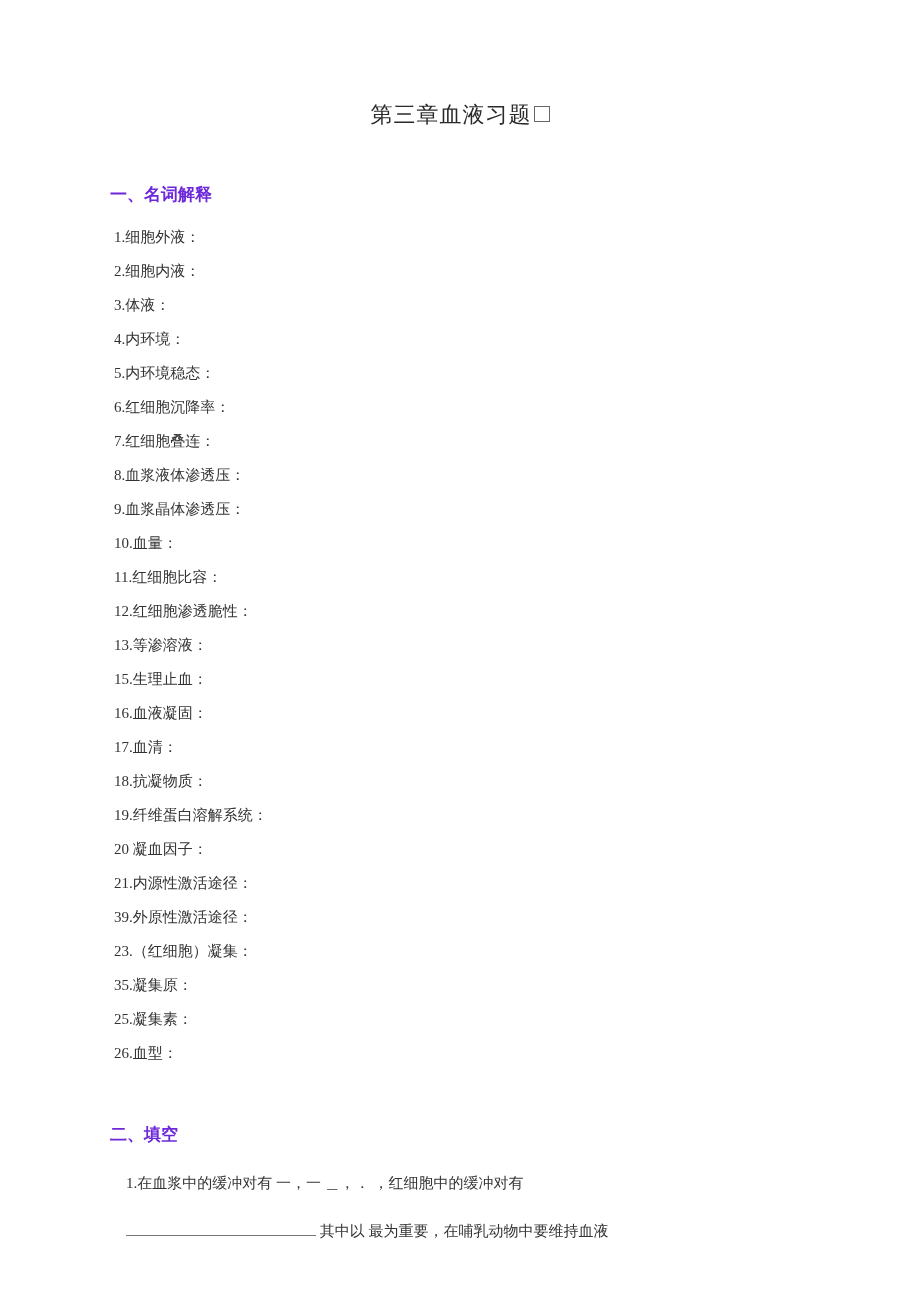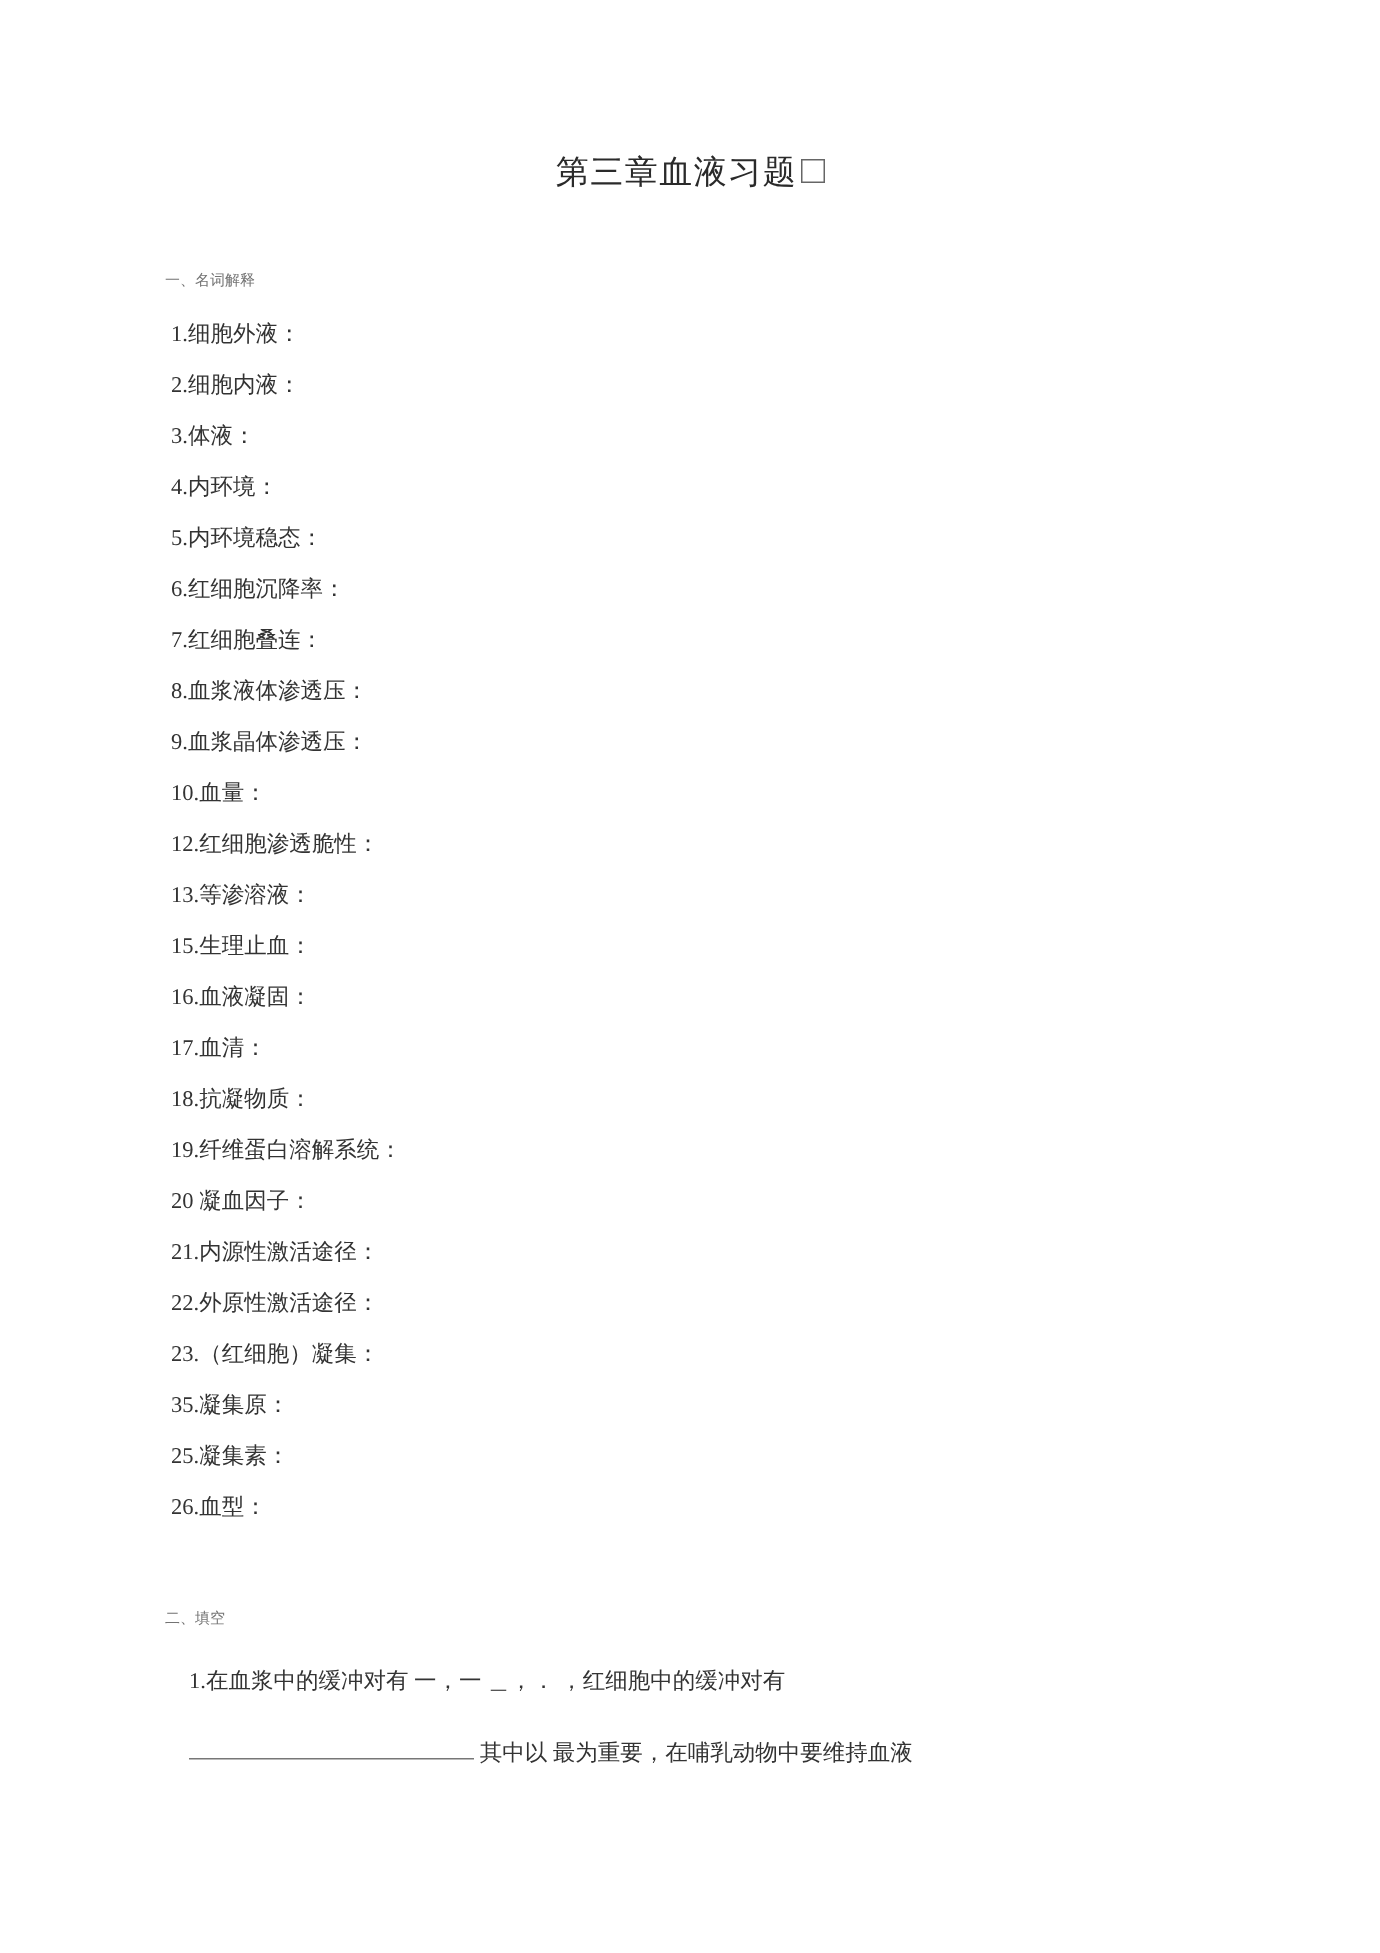--- a/index.html
+++ b/index.html
@@ -27,24 +27,25 @@
     display: inline-block;
     width: 14px;
     height: 14px;
     border: 1px solid #666;
     vertical-align: middle;
     margin-left: 2px;
     position: relative;
     top: -2px;
   }
   .section-heading {
-    font-size: 10px;
-    color: #737373;
+    font-size: 17px;
+    color: #6d28d9;
     margin: 0 0 10px 0;
     line-height: 2;
+    font-weight: bold;
   }
   .item {
     font-size: 15px;
     color: #333;
     line-height: 2;
     margin: 4px;
   }
   .spacer {
     height: 46px;
   }
@@ -76,30 +77,31 @@
   <p class="item">1.细胞外液：</p>
   <p class="item">2.细胞内液：</p>
   <p class="item">3.体液：</p>
   <p class="item">4.内环境：</p>
   <p class="item">5.内环境稳态：</p>
   <p class="item">6.红细胞沉降率：</p>
   <p class="item">7.红细胞叠连：</p>
   <p class="item">8.血浆液体渗透压：</p>
   <p class="item">9.血浆晶体渗透压：</p>
   <p class="item">10.血量：</p>
+  <p class="item">11.红细胞比容：</p>
   <p class="item">12.红细胞渗透脆性：</p>
   <p class="item">13.等渗溶液：</p>
   <p class="item">15.生理止血：</p>
   <p class="item">16.血液凝固：</p>
   <p class="item">17.血清：</p>
   <p class="item">18.抗凝物质：</p>
   <p class="item">19.纤维蛋白溶解系统：</p>
   <p class="item">20 凝血因子：</p>
   <p class="item">21.内源性激活途径：</p>
-  <p class="item">22.外原性激活途径：</p>
+  <p class="item">39.外原性激活途径：</p>
   <p class="item">23.（红细胞）凝集：</p>
   <p class="item">35.凝集原：</p>
   <p class="item">25.凝集素：</p>
   <p class="item">26.血型：</p>
 
   <div class="spacer"></div>
 
   <p class="section-heading">二、填空</p>
 
   <p class="fill-line">

